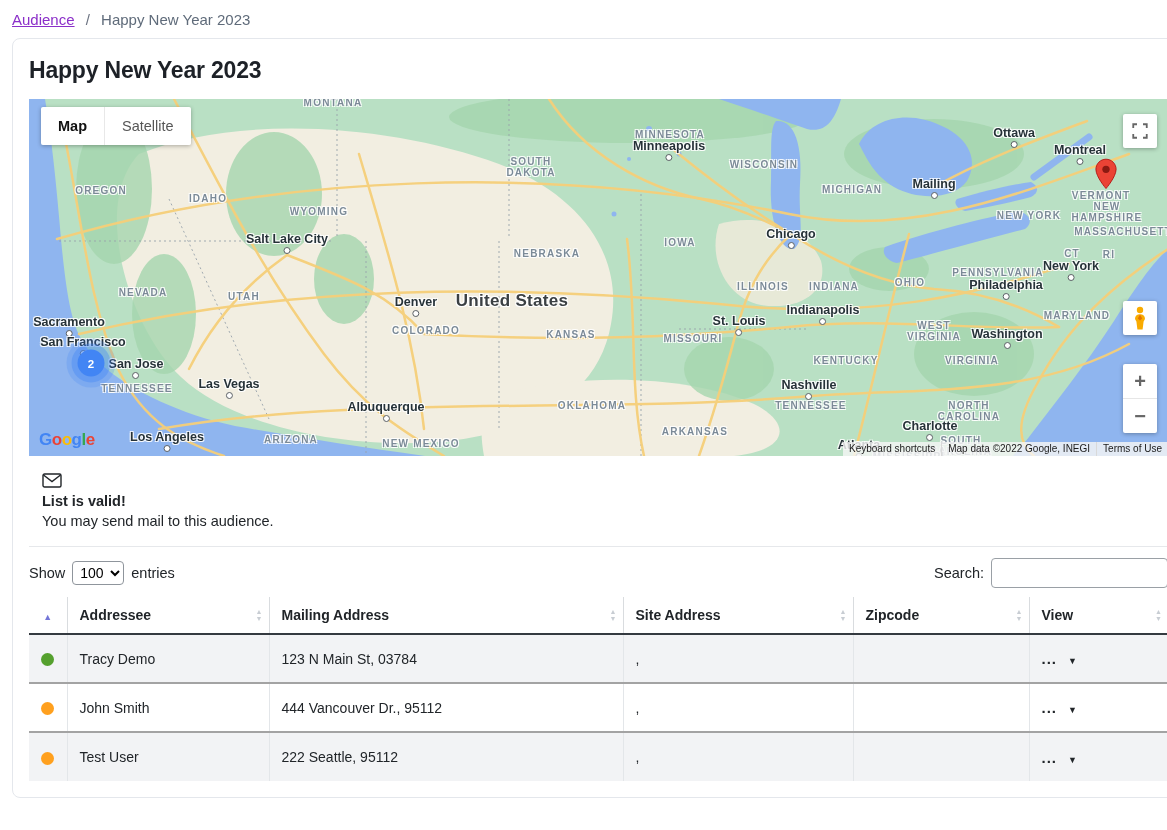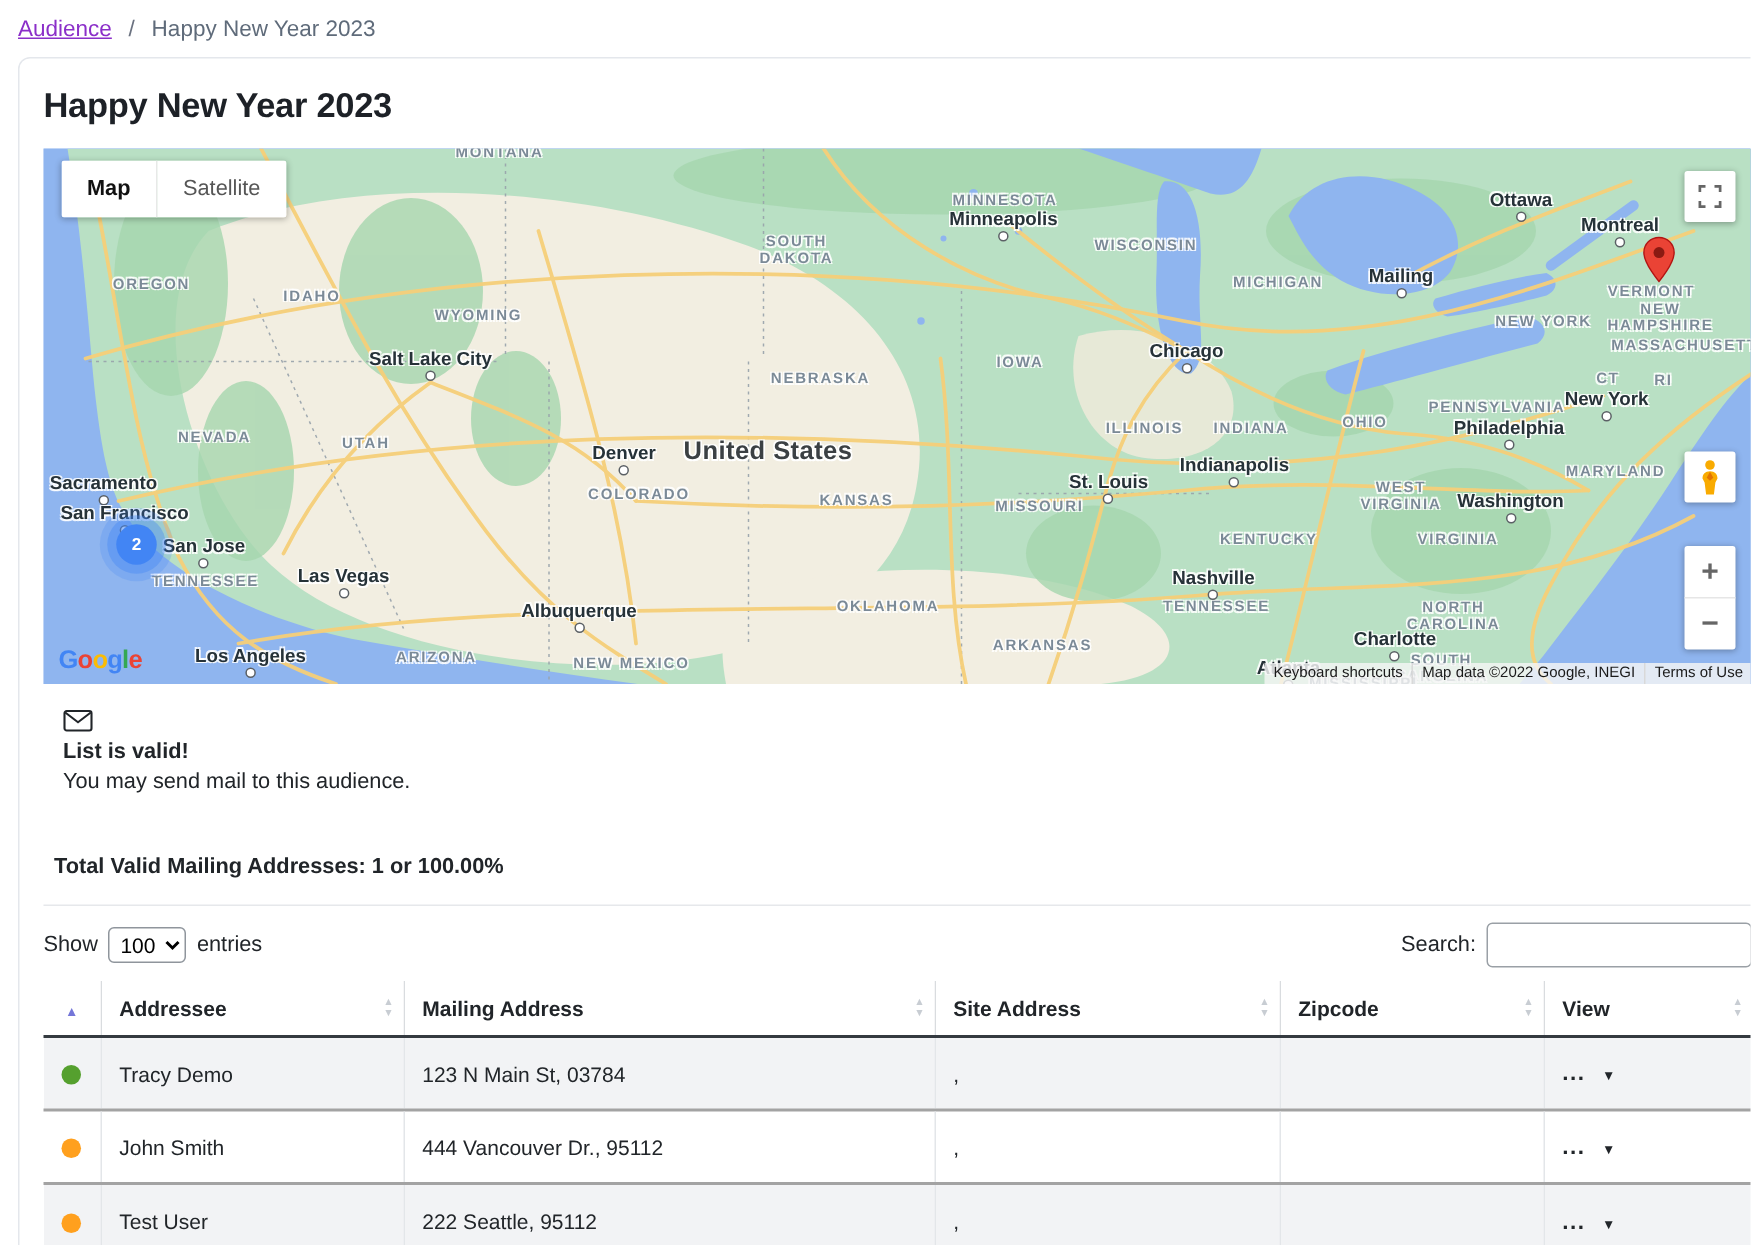--- a/index.html
+++ b/index.html
@@ -345,21 +345,20 @@
 
   <section class="status">
     <svg width="20" height="15" viewBox="0 0 20 15" fill="none" stroke="#212529" stroke-width="1.4">
       <rect x="1" y="1" width="18" height="13" rx="1.5"></rect>
       <path d="M1.5,2 L10,8.5 L18.5,2"></path>
     </svg>
     <div class="status-title">List is valid!</div>
     <div class="status-msg">You may send mail to this audience.</div>
   </section>
 
-  <div class="summary">Total Valid Mailing Addresses: 1 or 100.00%</div>
   <hr class="divider">
 
   <div class="tablebar">
     <div class="showctl">
       <span>Show</span>
       <select>
         <option selected="">100</option>
       </select>
       <span>entries</span>
     </div>

